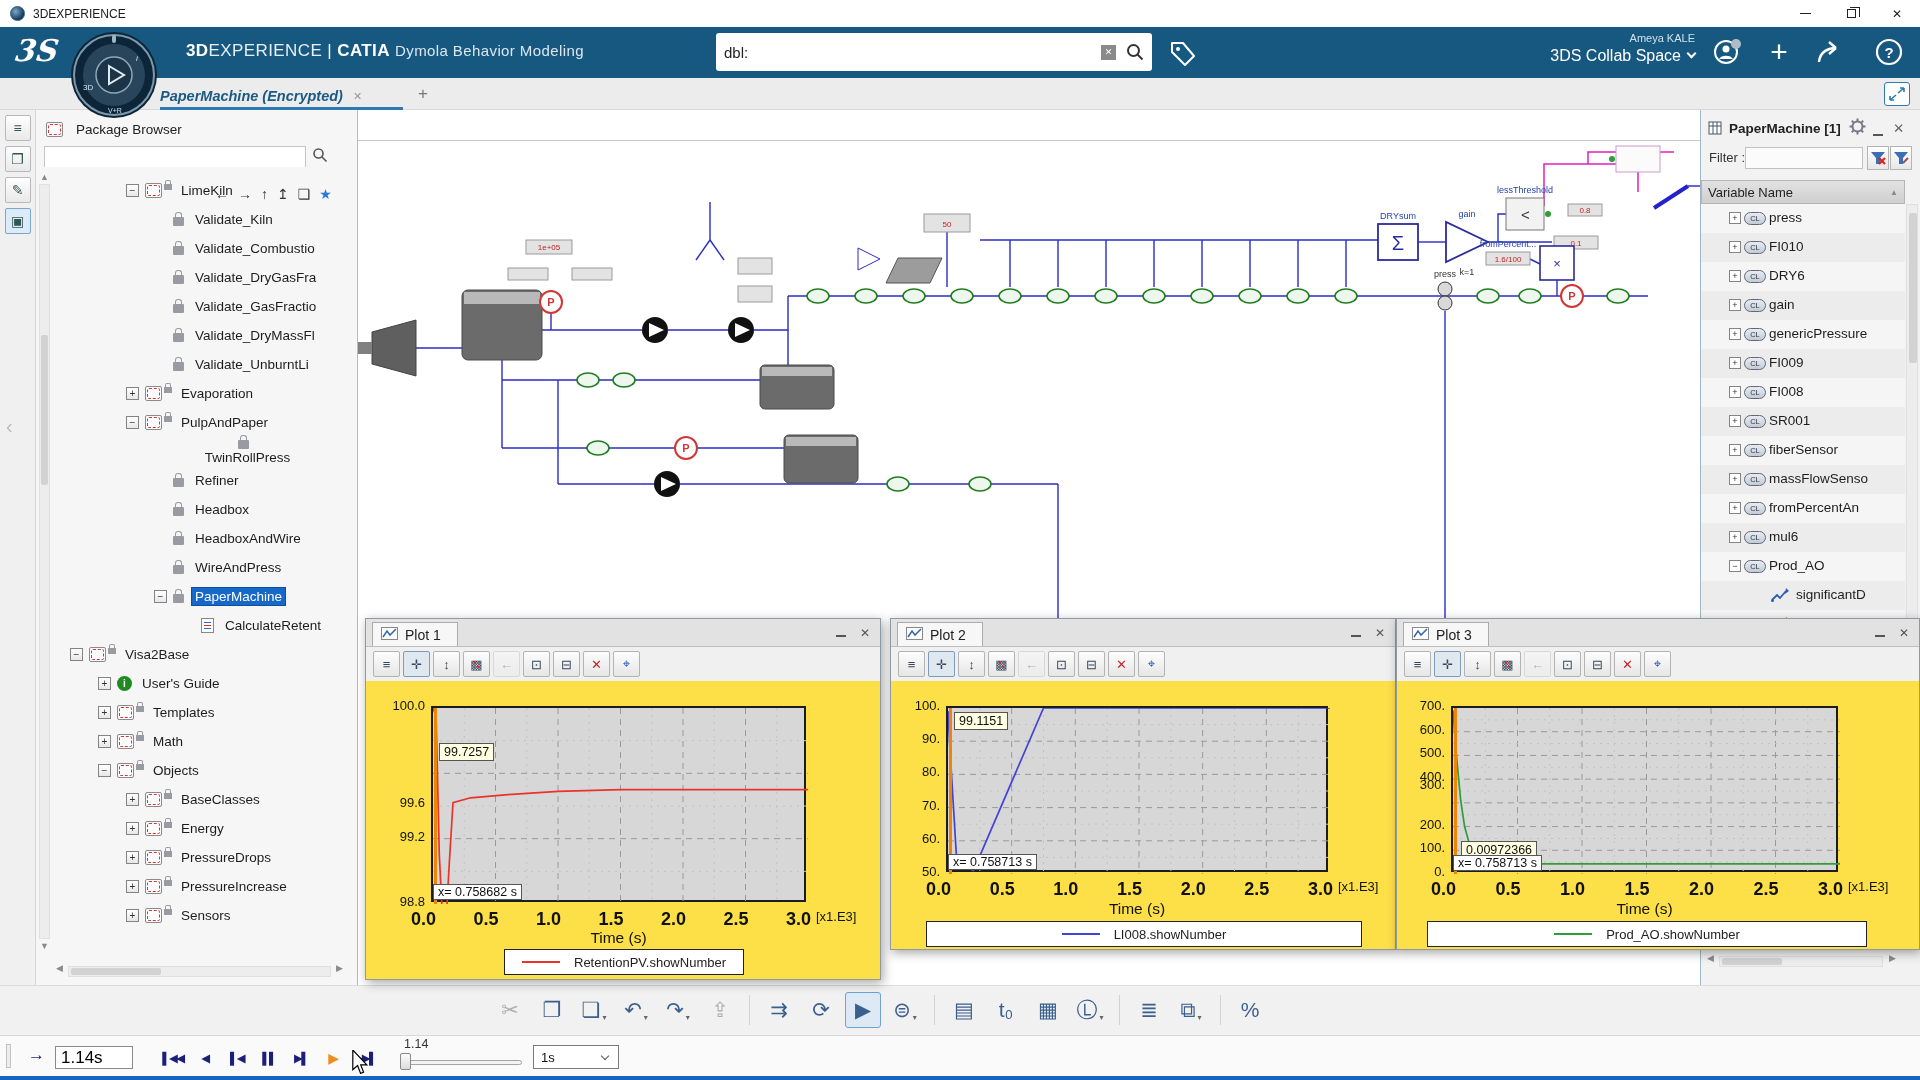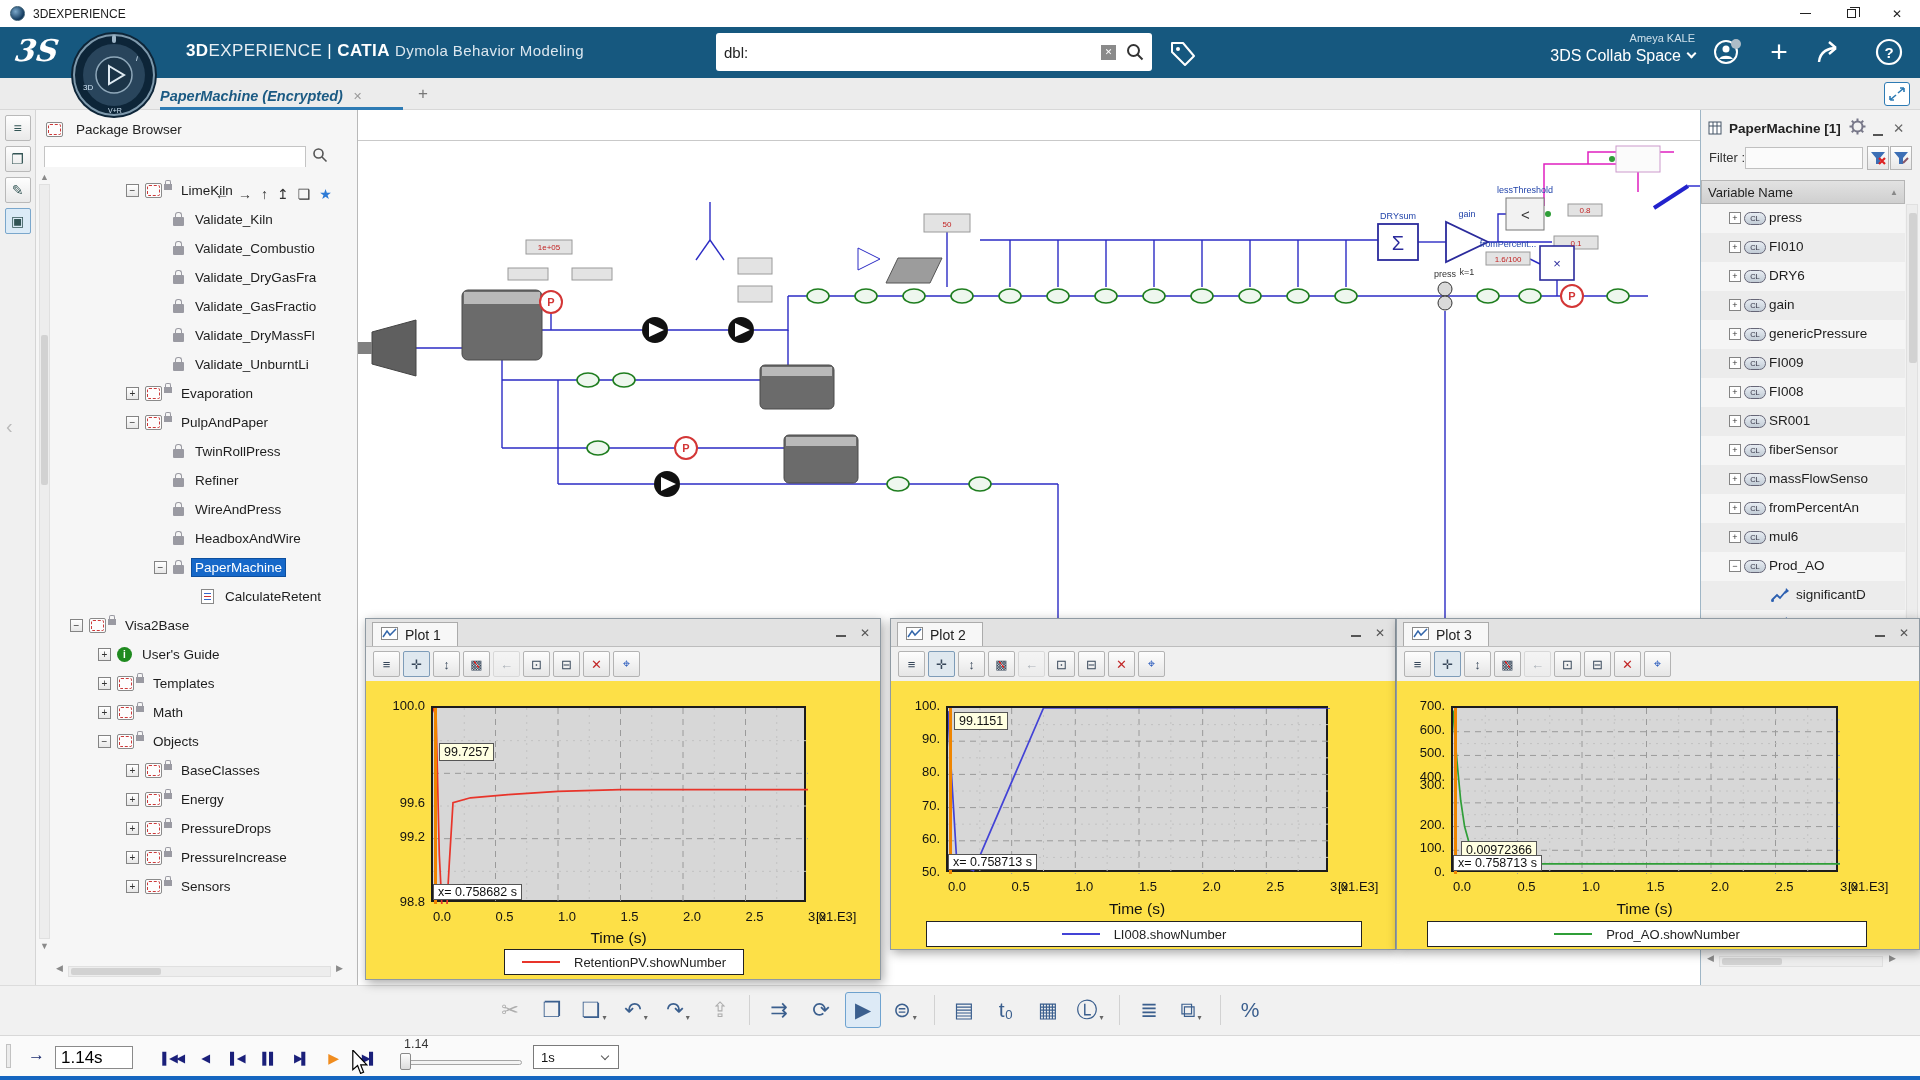--- a/index.html
+++ b/index.html
@@ -126,21 +126,21 @@
   .ptools { height:34px; display:flex; gap:3px; padding:4px 0 0 7px; background:#f0f0f0; }
   .ptbtn { width:27px; height:26px; border:1px solid #b3b3b3; border-radius:2px; background:linear-gradient(#fdfdfd,#e6e6e6);
            display:grid; place-items:center; font-size:13px; color:#37475a; position:relative; }
   .ptbtn.pressed { background:#dfe8ef; border-color:#7e9cb8; }
   .ptbtn.disabled { opacity:.38; }
   .ptbtn .slash::after { content:""; position:absolute; inset:4px; background:linear-gradient(to top right, transparent 44%, #d22 44%, #d22 56%, transparent 56%); }
   .ptbtn span { position:relative; }
   .pbody { position:absolute; left:0; right:0; bottom:0; top:62px; background:#fde047; }
   .prect { position:absolute; background:#d7d7d7; border:2px solid #1c1c1c; }
   .ytick { position:absolute; width:50px; text-align:right; font-size:13px; color:#111; }
-  .xtick { position:absolute; width:40px; text-align:right; font-size:13px; color:#111; }
+  .xtick { position:absolute; width:40px; text-align:left; font-size:18px; color:#111;font-weight:bold; }
   .xfactor { position:absolute; font-size:13px; color:#111; }
   .xlabel { position:absolute; text-align:center; font-size:15.5px; color:#111; }
   .legend { position:absolute; border:1px solid #222; background:#fff; display:flex; align-items:center; justify-content:center; gap:14px; font-size:13px; color:#222;}
   .legline { width:38px; height:2px; }
   .tipval { position:absolute; background:#ffffe1; border:1px solid #555; font-size:12.5px; padding:1px 4px; color:#111; z-index:5;}
   .tipx { position:absolute; background:#fff; border:1px solid #555; font-size:12.5px; padding:0 4px; color:#111; z-index:5;}
 
   
   #btoolbar { position:absolute; left:0; top:985px; width:1920px; height:50px; background:#f1f1f1; border-top:1px solid #dcdcdc;}
   #btools { position:absolute; left:492px; top:6px; display:flex; align-items:center; gap:6px; }
@@ -332,39 +332,44 @@
           <span class="i-pkg"></span>
           <span class="i-lock-mini"></span>
           <span class="tlabel">Evaporation</span>
         </div>
         <div class="trow" style="padding-left: 72px;">
           <span class="texp">−</span>
           <span class="i-pkg"></span>
           <span class="i-lock-mini"></span>
           <span class="tlabel">PulpAndPaper</span>
         </div>
-        <div class="trow" style="padding-left: 100px;">
+        <div class="trow" style="padding-left: 100px; flex-direction: column;">
           <span class="tspacer"></span>
           <span class="i-lock"></span>
           <span class="tlabel">TwinRollPress</span>
         </div>
         <div class="trow" style="padding-left: 100px;">
           <span class="tspacer"></span>
           <span class="i-lock"></span>
           <span class="tlabel">Refiner</span>
         </div>
         <div class="trow" style="padding-left: 100px;">
           <span class="tspacer"></span>
           <span class="i-lock"></span>
-          <span class="tlabel">WireAndPress</span>
+          <span class="tlabel">Headbox</span>
         </div>
         <div class="trow" style="padding-left: 100px;">
           <span class="tspacer"></span>
           <span class="i-lock"></span>
           <span class="tlabel">HeadboxAndWire</span>
+        </div>
+        <div class="trow" style="padding-left: 100px;">
+          <span class="tspacer"></span>
+          <span class="i-lock"></span>
+          <span class="tlabel">WireAndPress</span>
         </div>
         <div class="trow" style="padding-left: 100px;">
           <span class="texp">−</span>
           <span class="i-lock"></span>
           <span class="tlabel sel">PaperMachine</span>
         </div>
         <div class="trow" style="padding-left: 128px;">
           <span class="tspacer"></span>
           <span class="i-model"></span>
           <span class="tlabel">CalculateRetent</span>

